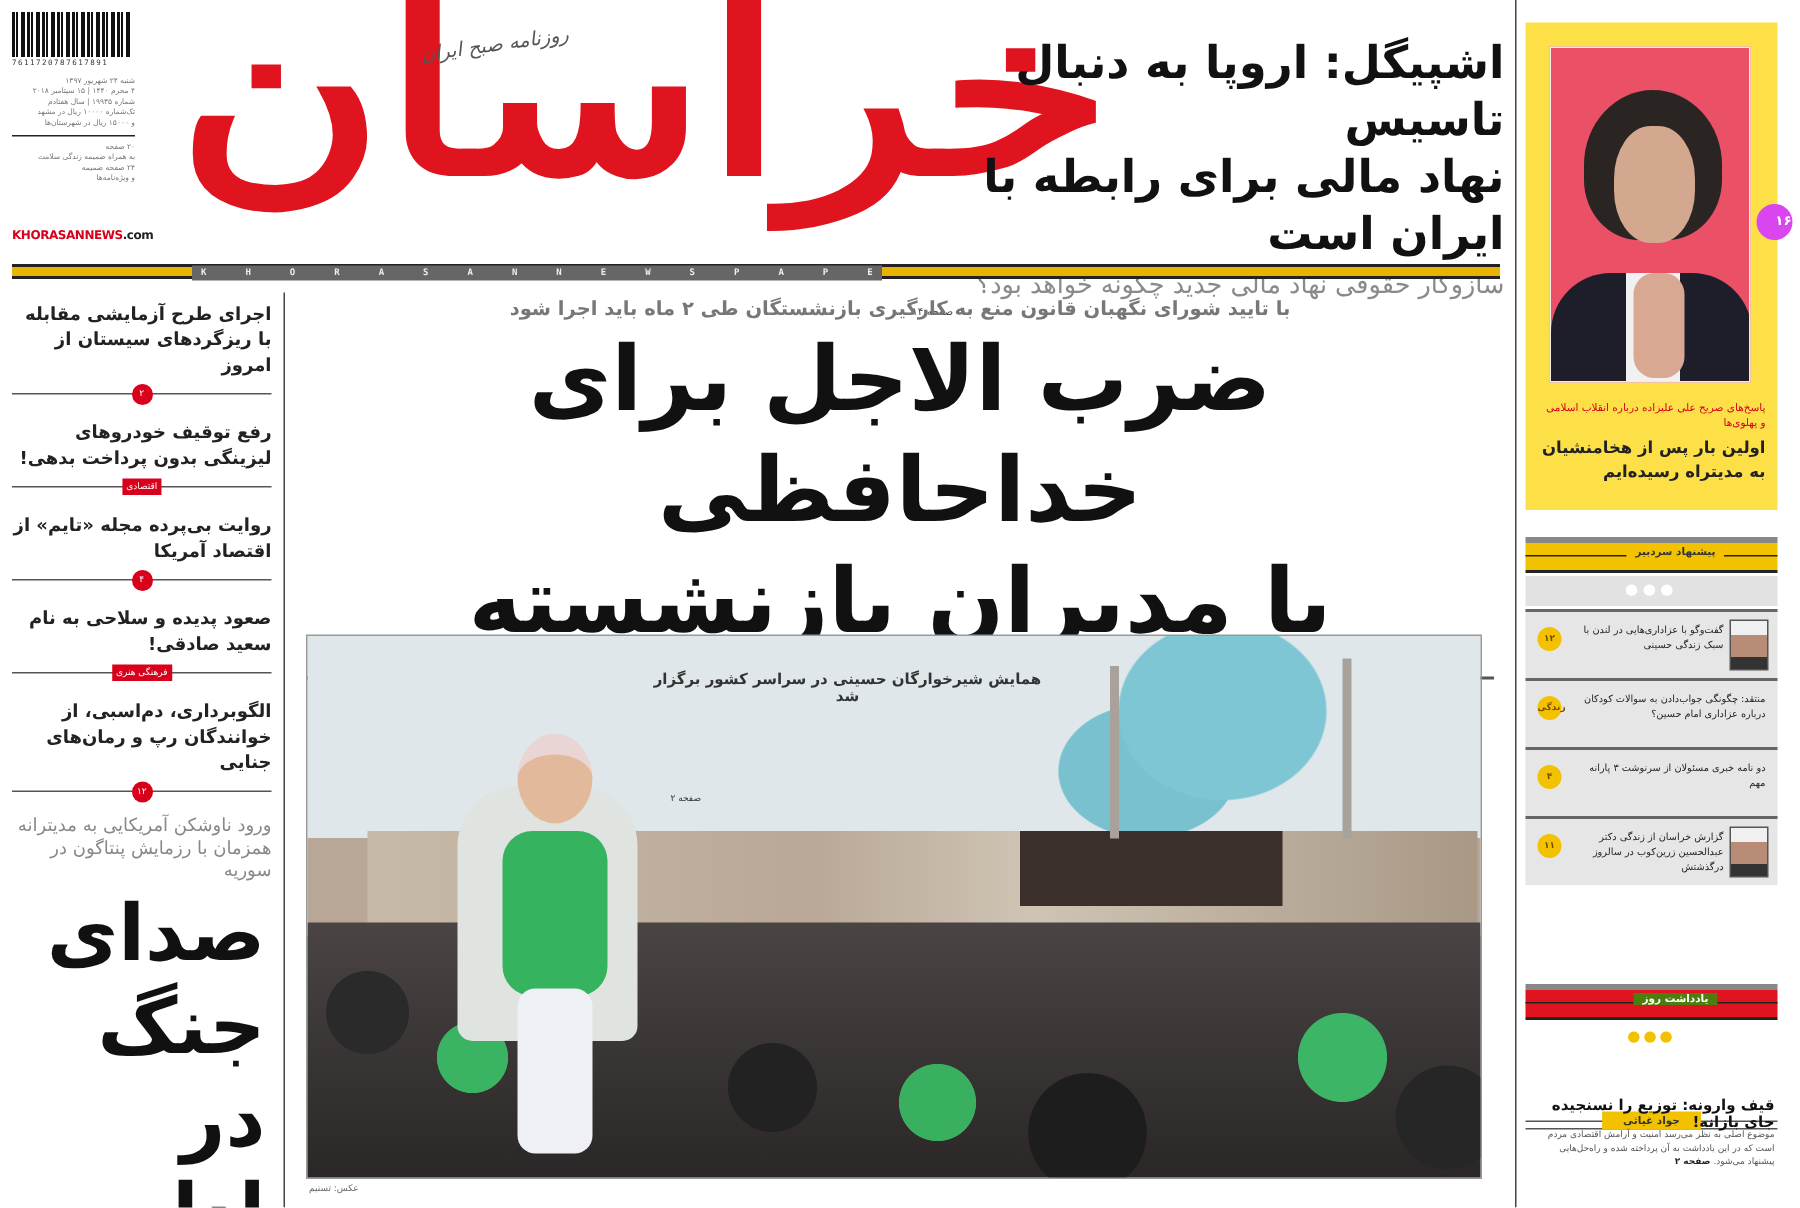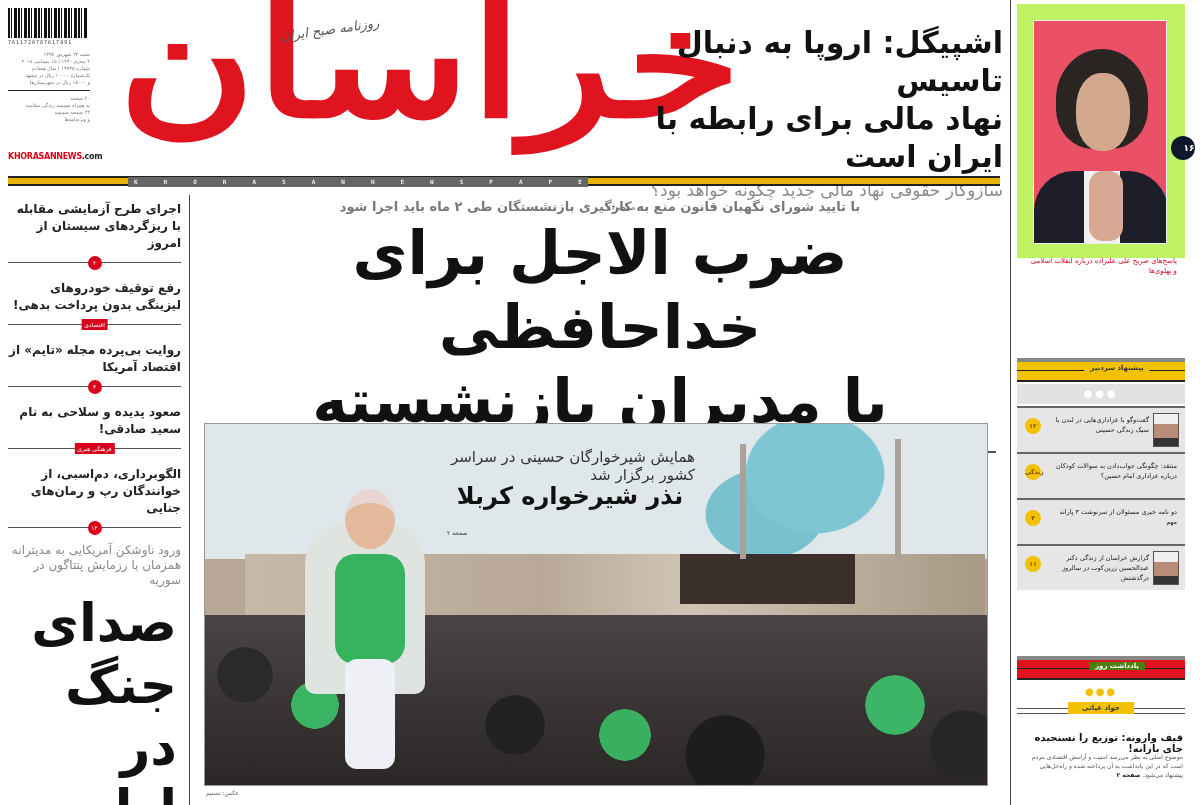--- a/index.html
+++ b/index.html
@@ -64,35 +64,35 @@
       radial-gradient(circle 26px at 420px 120px, #38b060 0 98%, transparent 100%),
       radial-gradient(circle 40px at 520px 140px, #1d1d1d 0 98%, transparent 100%),
       radial-gradient(circle 30px at 690px 90px, #3cb666 0 98%, transparent 100%),
       radial-gradient(circle 35px at 760px 130px, #262626 0 98%, transparent 100%),
       linear-gradient(180deg, #4a4444, #2b2727); }
   #photo .baby { position: absolute; left: 100px; top: 55px; width: 120px; height: 300px; }
   #photo .baby .head { position: absolute; left: 40px; top: 10px; width: 50px; height: 60px; border-radius: 50%; background: #e3b99c; border-top: 14px solid #e9d6d4; }
   #photo .baby .scarf { position: absolute; left: 0; top: 45px; width: 120px; height: 170px; background: #dfe4e0; border-radius: 40px 40px 10px 10px; }
   #photo .baby .green { position: absolute; left: 30px; top: 75px; width: 70px; height: 110px; background: #35b35e; border-radius: 20px; }
   #photo .baby .legs { position: absolute; left: 40px; top: 180px; width: 50px; height: 110px; background: #eef0f6; border-radius: 12px; }
-  #photo-kicker { position: absolute; left: 230px; top: 24px; width: 260px; text-align: right; font-size: 15px; font-weight: normal; color: #333; }
+  #photo-kicker { position: absolute; left: 230px; top: 24px; width: 260px; text-align: center; font-size: 10px; font-weight: bold; color: #333; }
   #photo-title { position: absolute; left: 240px; top: 58px; width: 250px; text-align: center; font-size: 24px; font-weight: bold; color: #111; }
   #photo-ref { position: absolute; left: 242px; top: 105px; font-size: 6px; color: #333; }
   #photo-credit { position: absolute; left: 6px; top: 594px; font-size: 6px; color: #666; }
 
   
   #right-col { position: absolute; left: 1010px; top: 0; width: 190px; height: 805px; border-left: 1px solid #444; }
-  #profile-card { position: absolute; left: 6px; top: 4px; width: 168px; height: 254px; background: #bef264; }
+  #profile-card { position: absolute; left: 6px; top: 15px; width: 168px; height: 325px; background: #fde047; }
   #profile-photo { position: absolute; left: 16px; top: 16px; width: 134px; height: 224px; background: #ea5066; overflow: hidden; border: 1px solid #eee; }
   #profile-photo .hair { position: absolute; left: 22px; top: 28px; width: 92px; height: 100px; background: #2a2522; border-radius: 50% 50% 40% 40%; }
   #profile-photo .face { position: absolute; left: 42px; top: 52px; width: 54px; height: 78px; background: #d4a78f; border-radius: 45%; }
   #profile-photo .body { position: absolute; left: 0; top: 150px; width: 134px; height: 80px; background: #1e1d2a; border-radius: 40px 40px 0 0; }
   #profile-photo .shirt { position: absolute; left: 50px; top: 150px; width: 36px; height: 80px; background: #f1f1f1; }
   #profile-photo .hand { position: absolute; left: 55px; top: 150px; width: 34px; height: 70px; background: #d9a892; border-radius: 14px; }
-  #profile-badge { position: absolute; left: 160px; top: 136px; width: 24px; height: 24px; border-radius: 50%; background: #0f172a; color: #fff; font-size: 9px; line-height: 24px; text-align: center; font-weight: bold; padding-left: 12px; }
+  #profile-badge { position: absolute; left: 160px; top: 136px; width: 24px; height: 24px; border-radius: 50%; background: #d946ef; color: #fff; font-size: 9px; line-height: 24px; text-align: center; font-weight: bold; padding-left: 12px; }
   #profile-red { position: absolute; left: 10px; top: 252px; width: 150px; text-align: right; font-size: 7px; color: #d8001a; line-height: 10px; }
   #profile-title { position: absolute; left: 10px; top: 276px; width: 150px; text-align: right; font-size: 11px; font-weight: bold; color: #222; line-height: 16px; }
 
   .section-header { position: absolute; left: 6px; width: 168px; height: 26px; border-top: 4px solid #888; }
   .section-header .band { position: absolute; left: 0; right: 0; top: 0; height: 18px; }
   .section-header .band::before { content: ""; position: absolute; left: 0; right: 0; top: 8px; height: 1px; background: #222; }
   .section-header .label { position: absolute; left: 50%; top: 2px; transform: translateX(-50%); font-size: 7px; font-weight: bold; padding: 0 6px; white-space: nowrap; margin-left: 16px; }
   .section-header .under { position: absolute; left: 0; right: 0; top: 18px; height: 2px; background: #222; }
 
   #suggest-header { top: 358px; }
@@ -104,21 +104,21 @@
   .suggest-item .thumb { position: absolute; right: 6px; top: 5px; width: 26px; height: 34px; background: linear-gradient(180deg,#f0f0f0 0 30%,#b98c78 30% 75%,#333 75%); border: 1px solid #555; }
   .suggest-item .text { position: absolute; right: 36px; top: 7px; width: 96px; text-align: right; font-size: 6.5px; line-height: 10px; color: #222; }
   .suggest-item.no-thumb .text { right: 8px; width: 124px; }
   .suggest-item .page { position: absolute; left: 8px; top: 10px; width: 16px; height: 16px; border-radius: 50%; background: #f2c200; color: #7a4a00; font-size: 6px; text-align: center; line-height: 16px; font-weight: bold; }
 
   #yadasht-header { top: 656px; }
   #yadasht-header .band { background: #e0141e; }
   #yadasht-header .band::before { background: #222; }
   #yadasht-header .label { background: #4d7c0f; color: #fff; }
   #yadasht-dots { position: absolute; left: 6px; top: 686px; width: 168px; text-align: center; font-size: 10px; color: #f2c200; letter-spacing: 2px; }
-  #author-tag { position: absolute; left: 6px; top: 702px; width: 168px; height: 16px; }
+  #author-tag { position: absolute; left: 6px; top: 741px; width: 168px; height: 16px; }
   #author-tag::before { content: ""; position: absolute; left: 0; right: 0; top: 6px; height: 4px; border-top: 1px solid #555; border-bottom: 1px solid #555; }
   #author-tag .name { position: absolute; left: 50%; top: 0; transform: translateX(-50%); background: #f2c200; font-size: 7px; padding: 2px 14px; color: #333; font-weight: bold; white-space: nowrap; }
   #column-title { position: absolute; left: 10px; top: 732px; width: 162px; text-align: right; font-size: 10px; font-weight: bold; color: #111; }
   #column-body { position: absolute; left: 10px; top: 752px; width: 162px; text-align: right; font-size: 6px; line-height: 9px; color: #555; }
 </style>
 </head>
 <body>
 
 <div id="masthead">
   <div id="barcode-box">
@@ -204,36 +204,36 @@
     <div class="minaret" style="left:535px;top:20px;height:115px"></div>
     <div class="minaret" style="left:690px;top:15px;height:120px"></div>
     <div class="crowd"></div>
     <div class="baby">
       <div class="scarf"></div>
       <div class="green"></div>
       <div class="legs"></div>
       <div class="head"></div>
     </div>
     <div id="photo-kicker" class="rtl">همایش شیرخوارگان حسینی در سراسر کشور برگزار شد</div>
-    <div id="photo-title" class="rtl">نذر شیرخواره کربلا</div>
     <div id="photo-ref">صفحه ۲</div>
   </div>
   <div id="photo-credit" class="rtl">عکس: تسنیم</div>
 </div>
 
 <div id="right-col">
   <div id="profile-card">
     <div id="profile-photo">
       <div class="hair"></div>
       <div class="face"></div>
       <div class="body"></div>
       <div class="shirt"></div>
       <div class="hand"></div>
     </div>
     <div id="profile-red" class="rtl">پاسخ‌های صریح علی علیزاده درباره انقلاب اسلامی و پهلوی‌ها</div>
+    <div id="profile-title" class="rtl">اولین بار پس از هخامنشیان به مدیتراه رسیده‌ایم</div>
   </div>
   <div id="profile-badge">۱۶</div>
 
   <div id="suggest-header" class="section-header">
     <div class="band"></div>
     <div class="label rtl">پیشنهاد سردبیر</div>
     <div class="under"></div>
   </div>
   <div id="suggest-dots">●●●</div>
 

